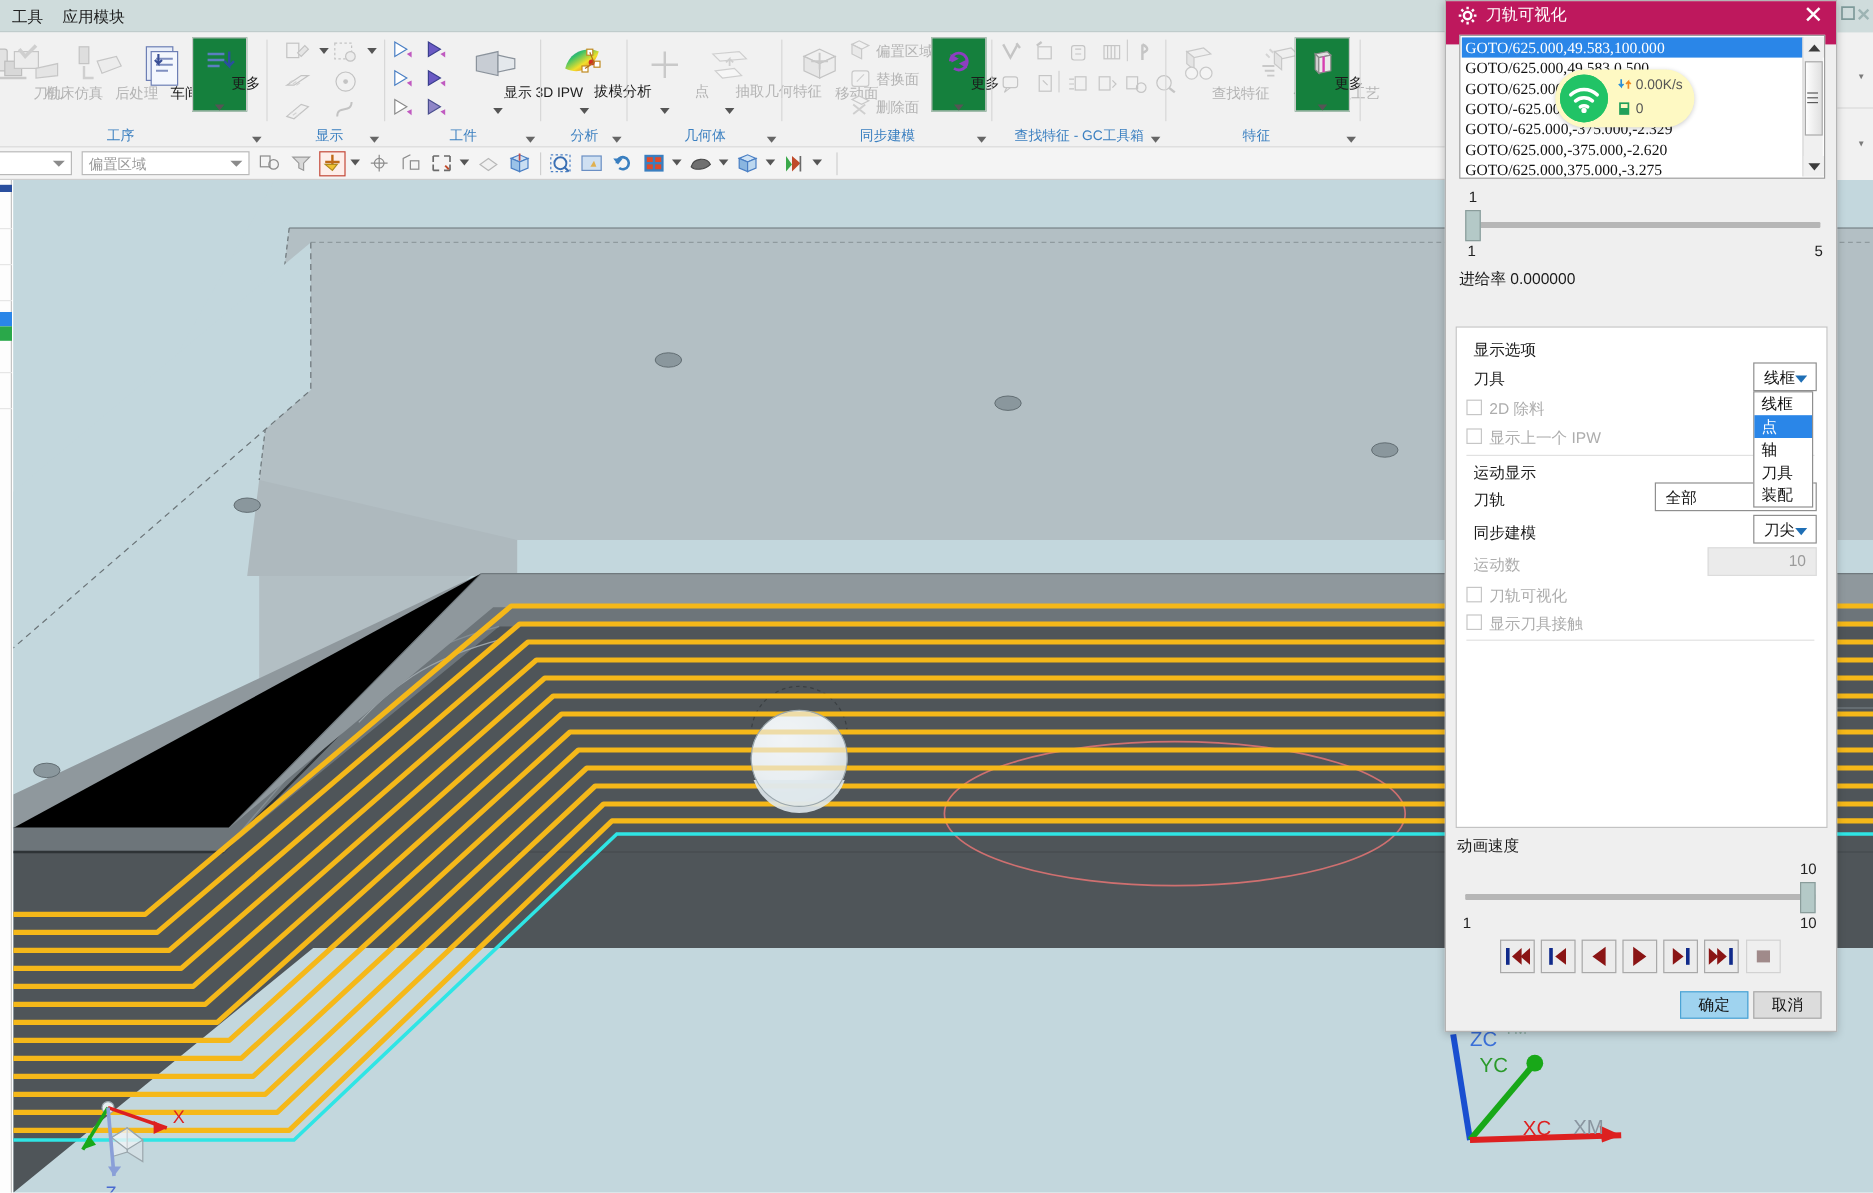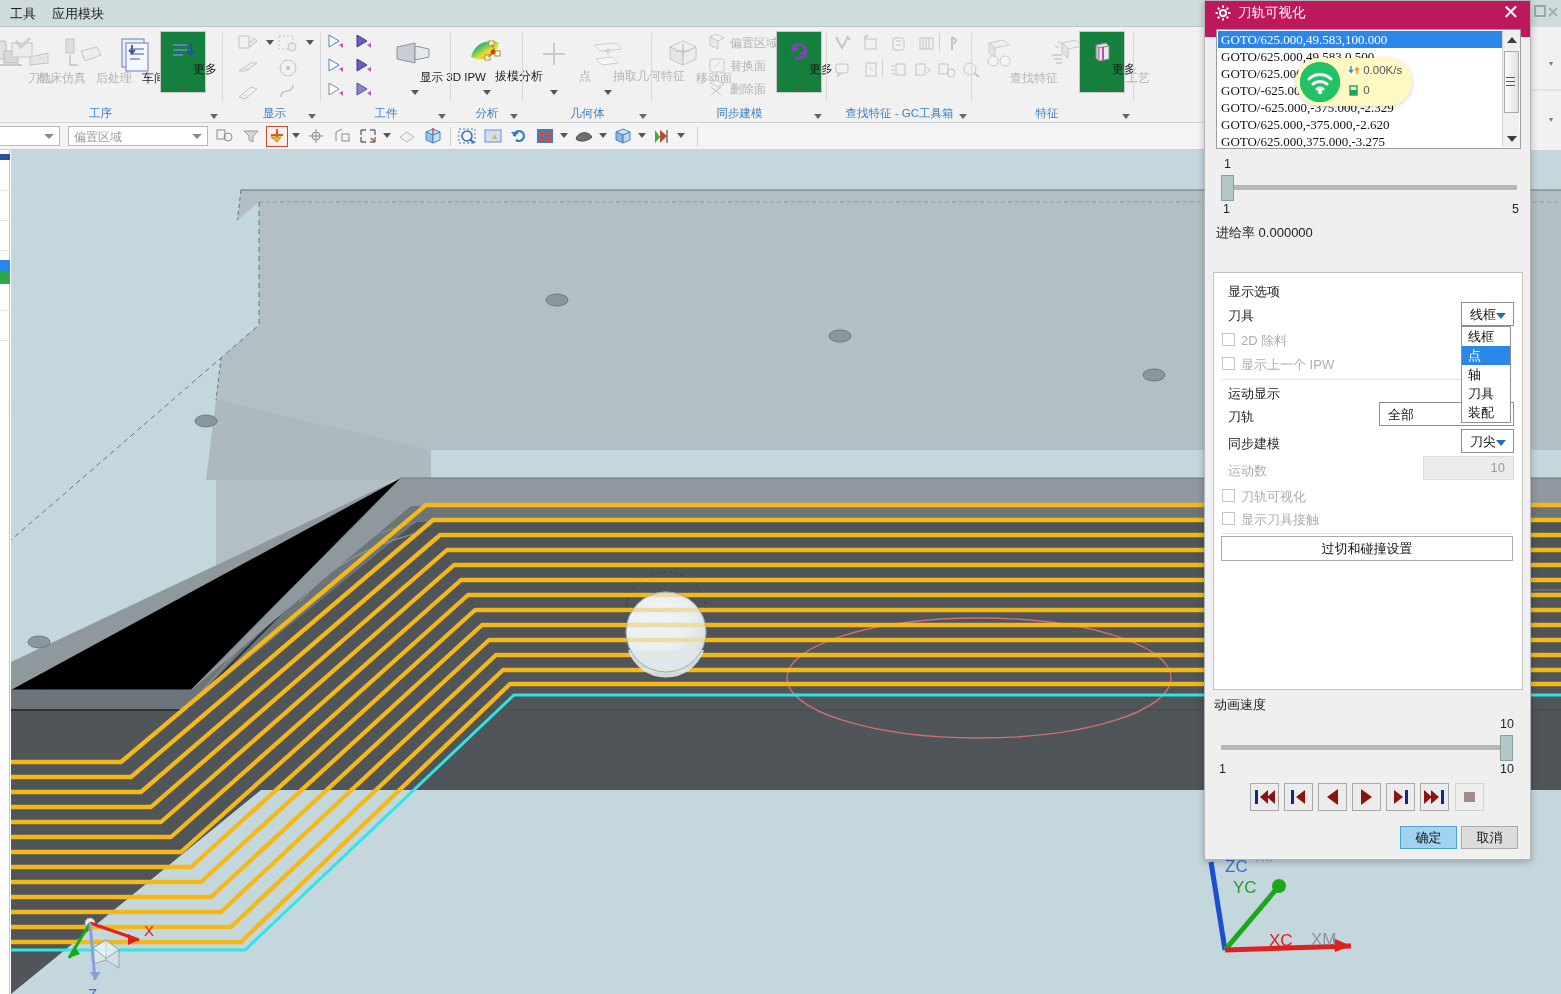--- a/index.html
+++ b/index.html
@@ -1001,21 +1001,20 @@
   </div>
 
   <div class="cbox" style="left:1222px; top:489px;"></div>
   <span class="sectlbl dim" style="left:1241px; top:488px;">刀轨可视化</span>
 
   <div class="cbox" style="left:1222px; top:512px;"></div>
   <span class="sectlbl dim" style="left:1241px; top:511px;">显示刀具接触</span>
 
   <div class="hr" style="left:1222px; top:533px; width:290px;"></div>
 
-  <div class="wbtn" style="left:1221px; top:536px; width:292px; height:25px; line-height:23px;">过切和碰撞设置</div>
 
   <span class="animlbl">动画速度</span>
   <span class="slab" style="left:1500px; top:717px;">10</span>
   <div class="trk" style="left:1221px; top:745px; width:292px;"></div>
   <div class="thmb" style="left:1500px; top:735px;"></div>
   <span class="slab" style="left:1219px; top:762px;">1</span>
   <span class="slab" style="left:1500px; top:762px;">10</span>
 
   <div class="pbtn" style="left:1250px;">
     <svg width="27" height="26" viewBox="0 0 27 26">

